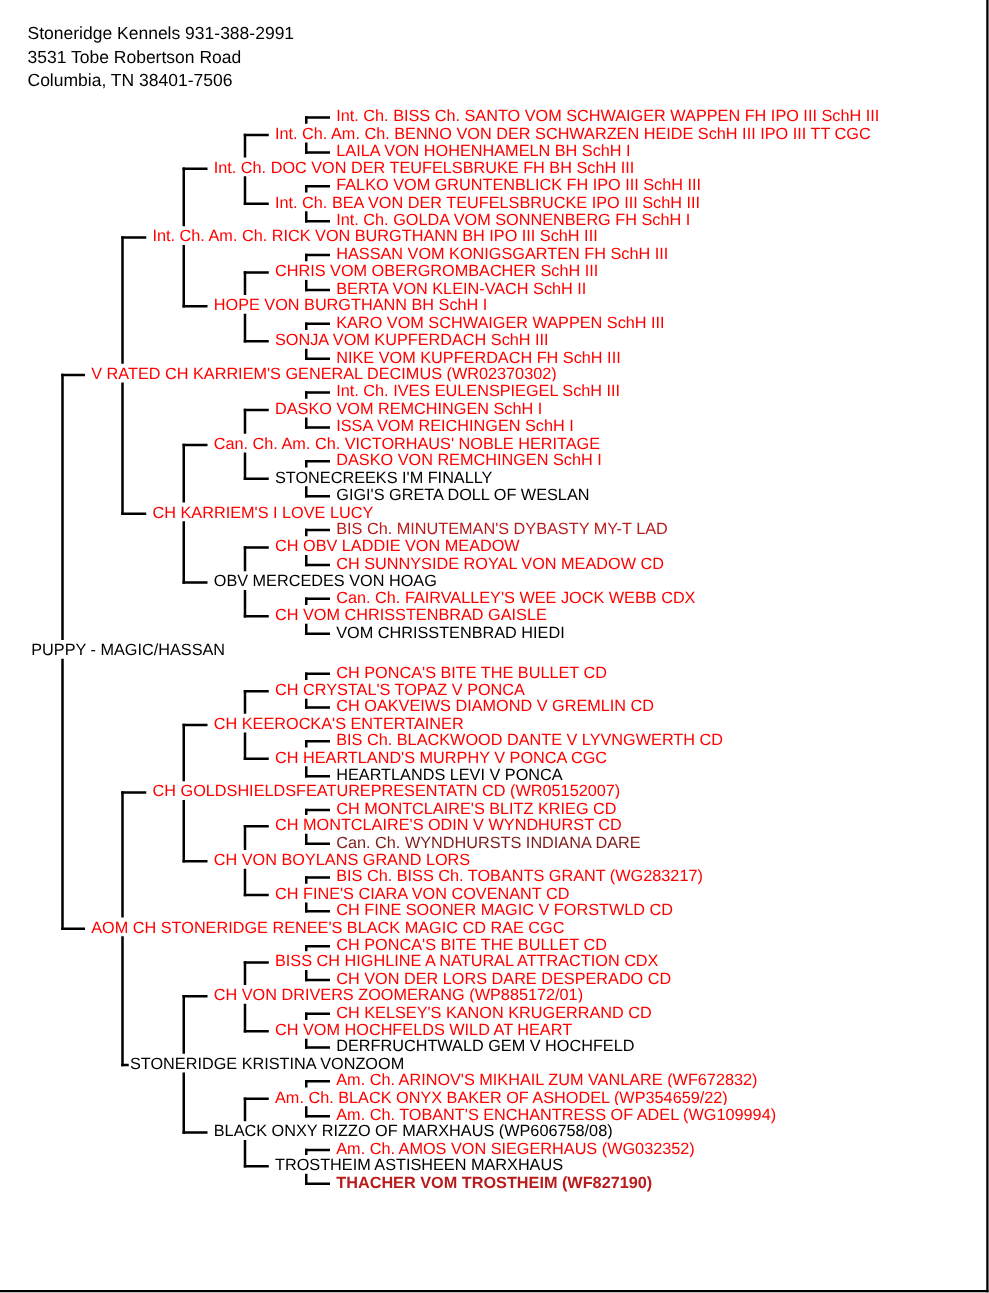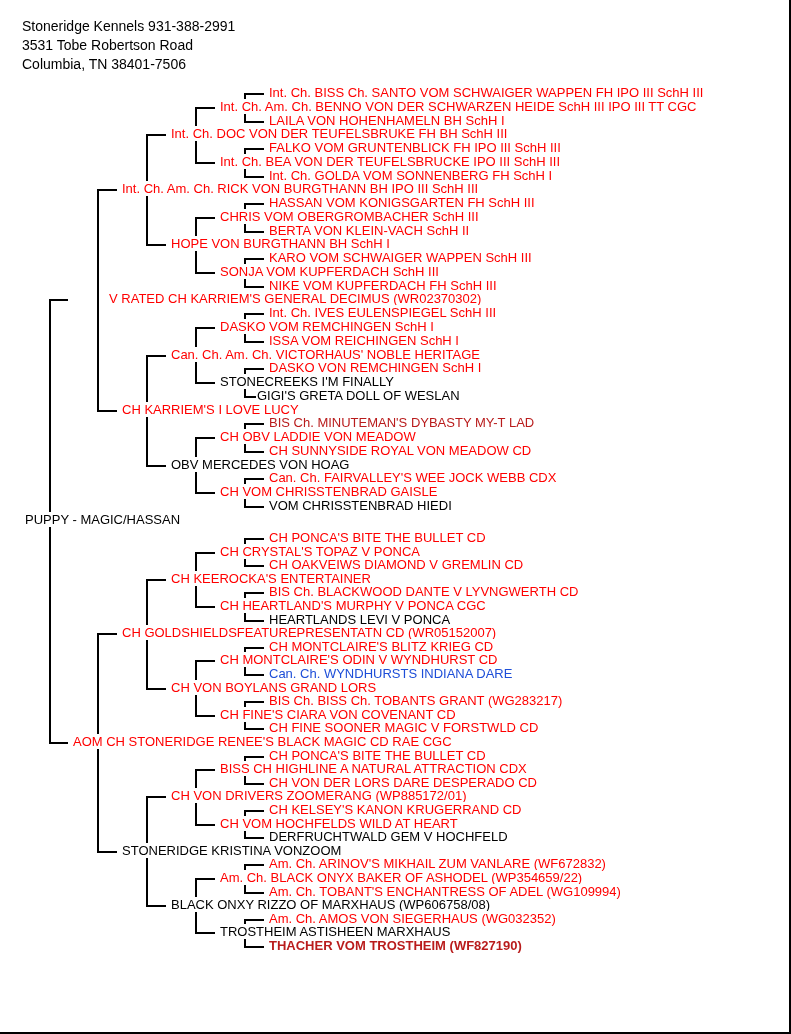--- a/index.html
+++ b/index.html
@@ -144,61 +144,61 @@
       <div class="entry" style="left: 219px; top: 154px; color: rgb(255, 0, 0);">Int. Ch. BEA VON DER TEUFELSBRUCKE IPO III SchH III</div>
       <div class="entry" style="left: 268px; top: 168px; color: rgb(255, 0, 0);">Int. Ch. GOLDA VOM SONNENBERG FH SchH I</div>
       <div class="entry" style="left: 121px; top: 181px; color: rgb(255, 0, 0);">Int. Ch. Am. Ch. RICK VON BURGTHANN BH IPO III SchH III</div>
       <div class="entry" style="left: 268px; top: 195px; color: rgb(255, 0, 0);">HASSAN VOM KONIGSGARTEN FH SchH III</div>
       <div class="entry" style="left: 219px; top: 209px; color: rgb(255, 0, 0);">CHRIS VOM OBERGROMBACHER SchH III</div>
       <div class="entry" style="left: 268px; top: 223px; color: rgb(255, 0, 0);">BERTA VON KLEIN-VACH SchH II</div>
       <div class="entry" style="left: 170px; top: 236px; color: rgb(255, 0, 0);">HOPE VON BURGTHANN BH SchH I</div>
       <div class="entry" style="left: 268px; top: 250px; color: rgb(255, 0, 0);">KARO VOM SCHWAIGER WAPPEN SchH III</div>
       <div class="entry" style="left: 219px; top: 264px; color: rgb(255, 0, 0);">SONJA VOM KUPFERDACH SchH III</div>
       <div class="entry" style="left: 268px; top: 278px; color: rgb(255, 0, 0);">NIKE VOM KUPFERDACH FH SchH III</div>
-      <div class="entry" style="left: 72px; top: 291px; color: rgb(255, 0, 0); margin-left: 36px;">V RATED CH KARRIEM'S GENERAL DECIMUS (WR02370302)</div>
+      <div class="entry" style="left: 72px; top: 291px; color: rgb(255, 0, 0);">V RATED CH KARRIEM'S GENERAL DECIMUS (WR02370302)</div>
       <div class="entry" style="left: 268px; top: 305px; color: rgb(255, 0, 0);">Int. Ch. IVES EULENSPIEGEL SchH III</div>
       <div class="entry" style="left: 219px; top: 319px; color: rgb(255, 0, 0);">DASKO VOM REMCHINGEN SchH I</div>
       <div class="entry" style="left: 268px; top: 333px; color: rgb(255, 0, 0);">ISSA VOM REICHINGEN SchH I</div>
       <div class="entry" style="left: 170px; top: 347px; color: rgb(255, 0, 0);">Can. Ch. Am. Ch. VICTORHAUS' NOBLE HERITAGE</div>
       <div class="entry" style="left: 268px; top: 360px; color: rgb(255, 0, 0);">DASKO VON REMCHINGEN SchH I</div>
       <div class="entry" style="left: 219px; top: 374px; color: rgb(0, 0, 0);">STONECREEKS I'M FINALLY</div>
-      <div class="entry" style="left: 256px; top: 388px; color: rgb(0, 0, 0);">GIGI'S GRETA DOLL OF WESLAN</div>
+      <div class="entry" style="left: 268px; top: 388px; color: rgb(0, 0, 0);">GIGI'S GRETA DOLL OF WESLAN</div>
       <div class="entry" style="left: 121px; top: 402px; color: rgb(255, 0, 0);">CH KARRIEM'S I LOVE LUCY</div>
       <div class="entry" style="left: 268px; top: 415px; color: #b91c1c;">BIS Ch. MINUTEMAN'S DYBASTY MY-T LAD</div>
       <div class="entry" style="left: 219px; top: 429px; color: rgb(255, 0, 0);">CH OBV LADDIE VON MEADOW</div>
       <div class="entry" style="left: 268px; top: 443px; color: rgb(255, 0, 0);">CH SUNNYSIDE ROYAL VON MEADOW CD</div>
       <div class="entry" style="left: 170px; top: 457px; color: rgb(0, 0, 0);">OBV MERCEDES VON HOAG</div>
       <div class="entry" style="left: 268px; top: 470px; color: rgb(255, 0, 0);">Can. Ch. FAIRVALLEY'S WEE JOCK WEBB CDX</div>
       <div class="entry" style="left: 219px; top: 484px; color: rgb(255, 0, 0);">CH VOM CHRISSTENBRAD GAISLE</div>
       <div class="entry" style="left: 268px; top: 498px; color: rgb(0, 0, 0);">VOM CHRISSTENBRAD HIEDI</div>
       <div class="entry" style="left: 24px; top: 512px; color: rgb(0, 0, 0);">PUPPY - MAGIC/HASSAN</div>
       <div class="entry" style="left: 268px; top: 530px; color: rgb(255, 0, 0);">CH PONCA'S BITE THE BULLET CD</div>
       <div class="entry" style="left: 219px; top: 544px; color: rgb(255, 0, 0);">CH CRYSTAL'S TOPAZ V PONCA</div>
       <div class="entry" style="left: 268px; top: 557px; color: rgb(255, 0, 0);">CH OAKVEIWS DIAMOND V GREMLIN CD</div>
       <div class="entry" style="left: 170px; top: 571px; color: rgb(255, 0, 0);">CH KEEROCKA'S ENTERTAINER</div>
       <div class="entry" style="left: 268px; top: 584px; color: rgb(255, 0, 0);">BIS Ch. BLACKWOOD DANTE V LYVNGWERTH CD</div>
       <div class="entry" style="left: 219px; top: 598px; color: rgb(255, 0, 0);">CH HEARTLAND'S MURPHY V PONCA CGC</div>
       <div class="entry" style="left: 268px; top: 612px; color: rgb(0, 0, 0);">HEARTLANDS LEVI V PONCA</div>
       <div class="entry" style="left: 121px; top: 625px; color: rgb(255, 0, 0);">CH GOLDSHIELDSFEATUREPRESENTATN CD (WR05152007)</div>
       <div class="entry" style="left: 268px; top: 639px; color: rgb(255, 0, 0);">CH MONTCLAIRE'S BLITZ KRIEG CD</div>
       <div class="entry" style="left: 219px; top: 652px; color: rgb(255, 0, 0);">CH MONTCLAIRE'S ODIN V WYNDHURST CD</div>
-      <div class="entry" style="left: 268px; top: 666px; color: #1d4ed8;">Can. Ch. WYNDHURSTS INDIANA DARE</div>
+      <div class="entry" style="left: 268px; top: 666px; color: #7f1d1d;">Can. Ch. WYNDHURSTS INDIANA DARE</div>
       <div class="entry" style="left: 170px; top: 680px; color: rgb(255, 0, 0);">CH VON BOYLANS GRAND LORS</div>
       <div class="entry" style="left: 268px; top: 693px; color: rgb(255, 0, 0);">BIS Ch. BISS Ch. TOBANTS GRANT (WG283217)</div>
       <div class="entry" style="left: 219px; top: 707px; color: rgb(255, 0, 0);">CH FINE'S CIARA VON COVENANT CD</div>
       <div class="entry" style="left: 268px; top: 720px; color: rgb(255, 0, 0);">CH FINE SOONER MAGIC V FORSTWLD CD</div>
       <div class="entry" style="left: 72px; top: 734px; color: rgb(255, 0, 0);">AOM CH STONERIDGE RENEE'S BLACK MAGIC CD RAE CGC</div>
       <div class="entry" style="left: 268px; top: 748px; color: rgb(255, 0, 0);">CH PONCA'S BITE THE BULLET CD</div>
       <div class="entry" style="left: 219px; top: 761px; color: rgb(255, 0, 0);">BISS CH HIGHLINE A NATURAL ATTRACTION CDX</div>
       <div class="entry" style="left: 268px; top: 775px; color: rgb(255, 0, 0);">CH VON DER LORS DARE DESPERADO CD</div>
       <div class="entry" style="left: 170px; top: 788px; color: rgb(255, 0, 0);">CH VON DRIVERS ZOOMERANG (WP885172/01)</div>
       <div class="entry" style="left: 268px; top: 802px; color: rgb(255, 0, 0);">CH KELSEY'S KANON KRUGERRAND CD</div>
       <div class="entry" style="left: 219px; top: 816px; color: rgb(255, 0, 0);">CH VOM HOCHFELDS WILD AT HEART</div>
       <div class="entry" style="left: 268px; top: 829px; color: rgb(0, 0, 0);">DERFRUCHTWALD GEM V HOCHFELD</div>
-      <div class="entry" style="left: 121px; top: 843px; color: rgb(0, 0, 0);">STONERIDGE KRISTINA VONZOOM</div>
+      <div class="entry" style="left: 103px; top: 843px; color: rgb(0, 0, 0);">STONERIDGE KRISTINA VONZOOM</div>
       <div class="entry" style="left: 268px; top: 856px; color: rgb(255, 0, 0);">Am. Ch. ARINOV'S MIKHAIL ZUM VANLARE (WF672832)</div>
       <div class="entry" style="left: 219px; top: 870px; color: rgb(255, 0, 0);">Am. Ch. BLACK ONYX BAKER OF ASHODEL (WP354659/22)</div>
       <div class="entry" style="left: 268px; top: 884px; color: rgb(255, 0, 0);">Am. Ch. TOBANT'S ENCHANTRESS OF ADEL (WG109994)</div>
       <div class="entry" style="left: 170px; top: 897px; color: rgb(0, 0, 0);">BLACK ONXY RIZZO OF MARXHAUS (WP606758/08)</div>
       <div class="entry" style="left: 268px; top: 911px; color: rgb(255, 0, 0);">Am. Ch. AMOS VON SIEGERHAUS (WG032352)</div>
       <div class="entry" style="left: 219px; top: 924px; color: rgb(0, 0, 0);">TROSTHEIM ASTISHEEN MARXHAUS</div>
       <div class="entry" style="left: 268px; top: 938px; color: #b91c1c; font-weight: bold;">THACHER VOM TROSTHEIM (WF827190)</div>
     </div>
 
 

